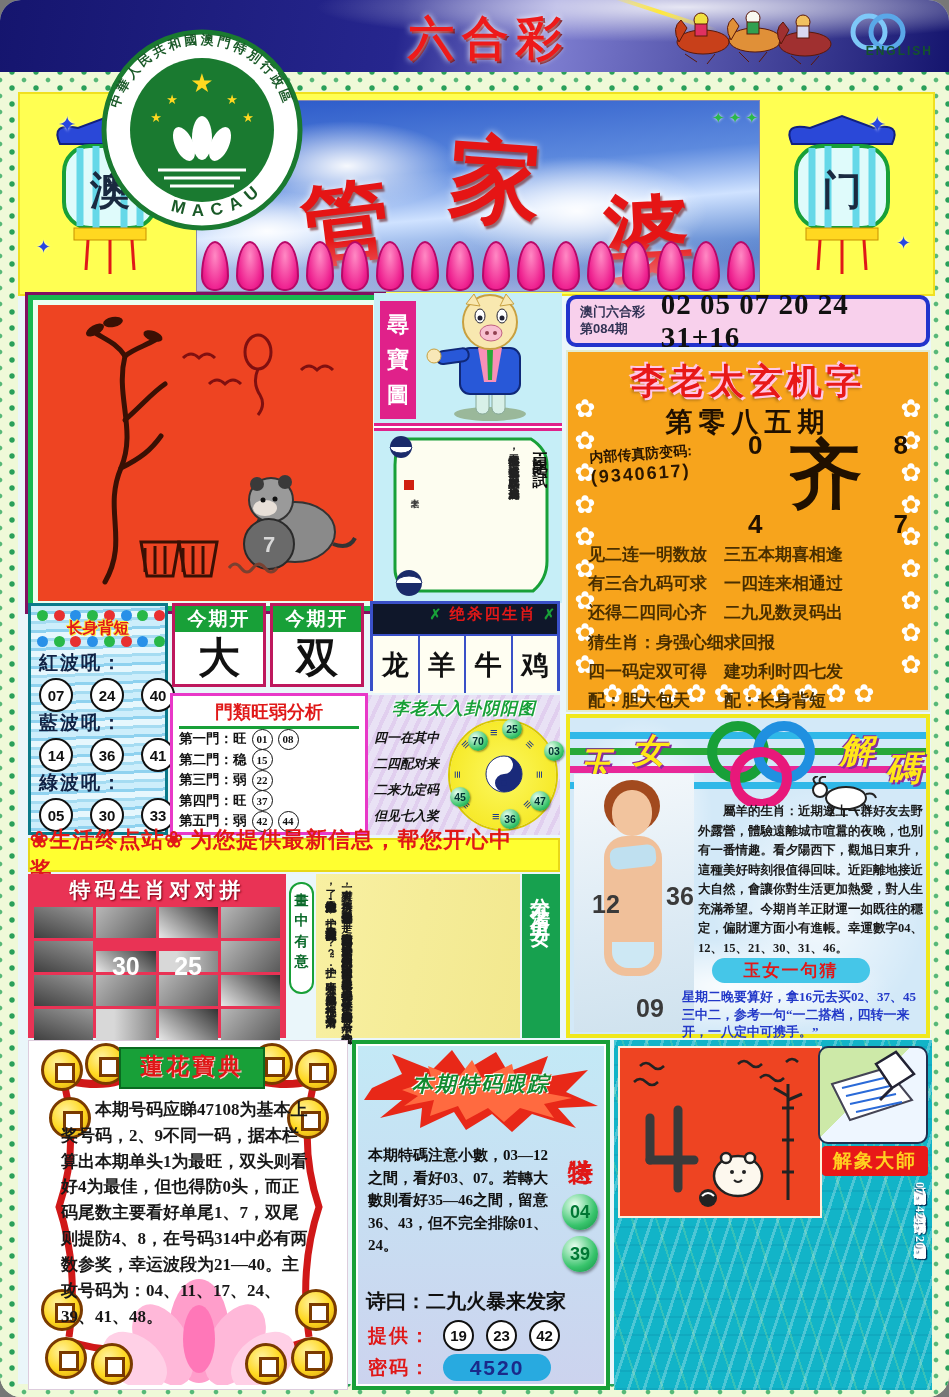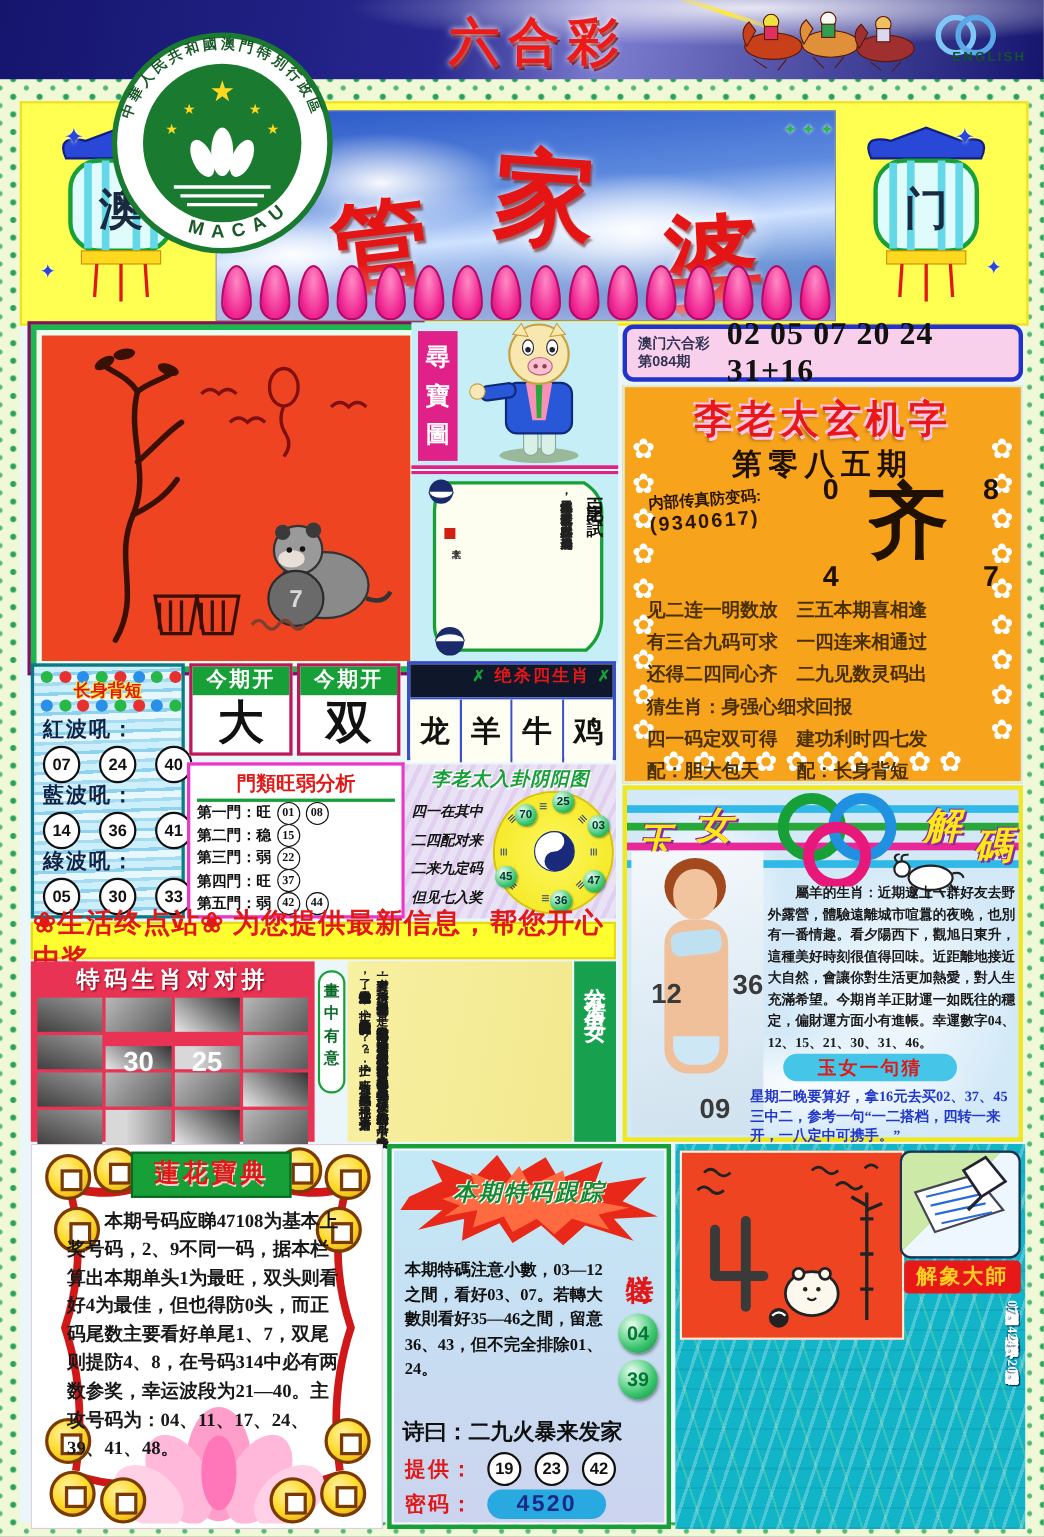--- a/index.html
+++ b/index.html
@@ -1,17 +1,17 @@
 <!DOCTYPE html>
 <html><head>
 <meta charset="utf-8">
 <style>
   html,body{margin:0;padding:0;background:#777;}
   .page{position:relative;width:949px;height:1397px;margin:0 auto;overflow:hidden;
-        font-family:"Liberation Sans",sans-serif;background:#eefad2;}
+        font-family:"Liberation Sans",sans-serif;background:#eefad2;border-radius:21px;}
   .p{position:absolute;}
   
   .banner{left:0;top:0;width:949px;height:72px;
     background:
       radial-gradient(ellipse at 72% 10%, rgba(255,255,255,.85), rgba(255,255,255,0) 38%),
       linear-gradient(100deg,#15156e 0%,#26268e 42%,#7d7dd0 58%,#15156e 100%);}
   .banner-title{left:408px;top:8px;font-size:46px;font-weight:900;color:#ee1a1a;
     font-family:"Liberation Serif",serif;letter-spacing:8px;
     text-shadow:0 0 6px #fff,2px 2px 0 #70000a;}
   .english{right:16px;top:44px;color:#14532d;font-size:12px;letter-spacing:2px;font-weight:bold;}
@@ -89,21 +89,21 @@
     background:#e9e2f5;background-image:repeating-linear-gradient(115deg,rgba(200,150,220,.25) 0 4px,rgba(255,255,255,0) 4px 11px);}
   .bagua-title{position:absolute;top:2px;width:100%;text-align:center;font-size:17px;font-weight:900;color:#18a038;
     font-style:italic;letter-spacing:1px;text-shadow:1px 1px 0 #fff,-1px -1px 0 #fff;}
   .bagua-lines{position:absolute;left:6px;top:30px;font-size:13px;font-weight:900;color:#141414;line-height:2.0;font-family:"Liberation Serif",serif;font-style:italic;}
   .bagua-oval{position:absolute;left:82px;top:26px;width:106px;height:108px;background:radial-gradient(#fcf860,#f4e414);border-radius:50%;box-shadow:0 0 0 2px #d8c800;}
   .trig{position:absolute;color:#223a8a;font-weight:900;font-size:13px;}
   .bball{position:absolute;width:20px;height:20px;border-radius:50%;background:radial-gradient(circle at 35% 30%,#eafff0,#35c268 65%,#0f8a40);
     color:#033;font-size:10.5px;font-weight:900;display:flex;align-items:center;justify-content:center;box-shadow:1px 1px 2px rgba(0,0,0,.4);}
   
   .lifebanner{left:28px;top:838px;width:532px;height:34px;background:#ffff30;border:2px solid #e8d818;box-sizing:border-box;
-    display:flex;align-items:center;justify-content:center;font-size:25px;font-weight:900;color:#e01818;letter-spacing:1px;font-family:"Liberation Serif",serif;}
+    display:flex;align-items:center;justify-content:center;font-size:22px;font-weight:900;color:#e01818;letter-spacing:1px;font-family:"Liberation Serif",serif;}
   
   .puzzle{left:28px;top:874px;width:258px;height:164px;background:#e93355;padding:2px 6px;box-sizing:border-box;}
   .puzzle-title{color:#fff;font-weight:900;font-size:21px;letter-spacing:4px;text-align:center;text-shadow:1px 1px 2px #701;}
   .ptiles{display:grid;grid-template-columns:repeat(4,1fr);grid-auto-rows:31px;gap:3px;margin-top:3px;}
   .ptile{background:linear-gradient(130deg,#b8b8b8,#5a5a5a);}
   .ptile:nth-child(3n){background:linear-gradient(40deg,#e8e8e8,#787878 60%,#333);}
   .ptile:nth-child(4n+1){background:linear-gradient(200deg,#9a9a9a,#404040);}
   .ptile:nth-child(7n){background:linear-gradient(90deg,#d8d8d8 30%,#888);}
   .pnum{background:none;color:#fff;font-size:25px;font-weight:900;text-align:center;line-height:31px;margin-top:10px;}
   
@@ -520,21 +520,21 @@
     <div class="trig" style="left:86px;top:72px;transform:rotate(90deg);">≡</div>
     <div class="trig" style="left:94px;top:42px;transform:rotate(135deg);">≡</div>
     <svg class="p" style="left:117px;top:60px;" width="38" height="38" viewBox="0 0 38 38">
       <circle cx="19" cy="19" r="18" fill="#fff" stroke="#1a2a7a"></circle>
       <path d="M19,1 a18,18 0 0,1 0,36 a9,9 0 0,1 0,-18 a9,9 0 0,0 0,-18" fill="#1a2a7a"></path>
       <circle cx="19" cy="10" r="3" fill="#fff"></circle>
         <circle cx="19" cy="28" r="3" fill="#1a2a7a"></circle>
     </svg>
     <div class="bball" style="left:100px;top:36px;">70</div>
     <div class="bball" style="left:134px;top:24px;">25</div>
-    <div class="bball" style="left:166px;top:46px;">03</div>
+    <div class="bball" style="left:176px;top:46px;">03</div>
     <div class="bball" style="left:82px;top:92px;">45</div>
     <div class="bball" style="left:132px;top:114px;">36</div>
     <div class="bball" style="left:162px;top:96px;">47</div>
   </div>
 
   <div class="p lifebanner">❀生活终点站❀ 为您提供最新信息，帮您开心中奖。</div>
 
   <div class="p puzzle">
     <div class="puzzle-title">特码生肖对对拼</div>
     <div class="ptiles">

